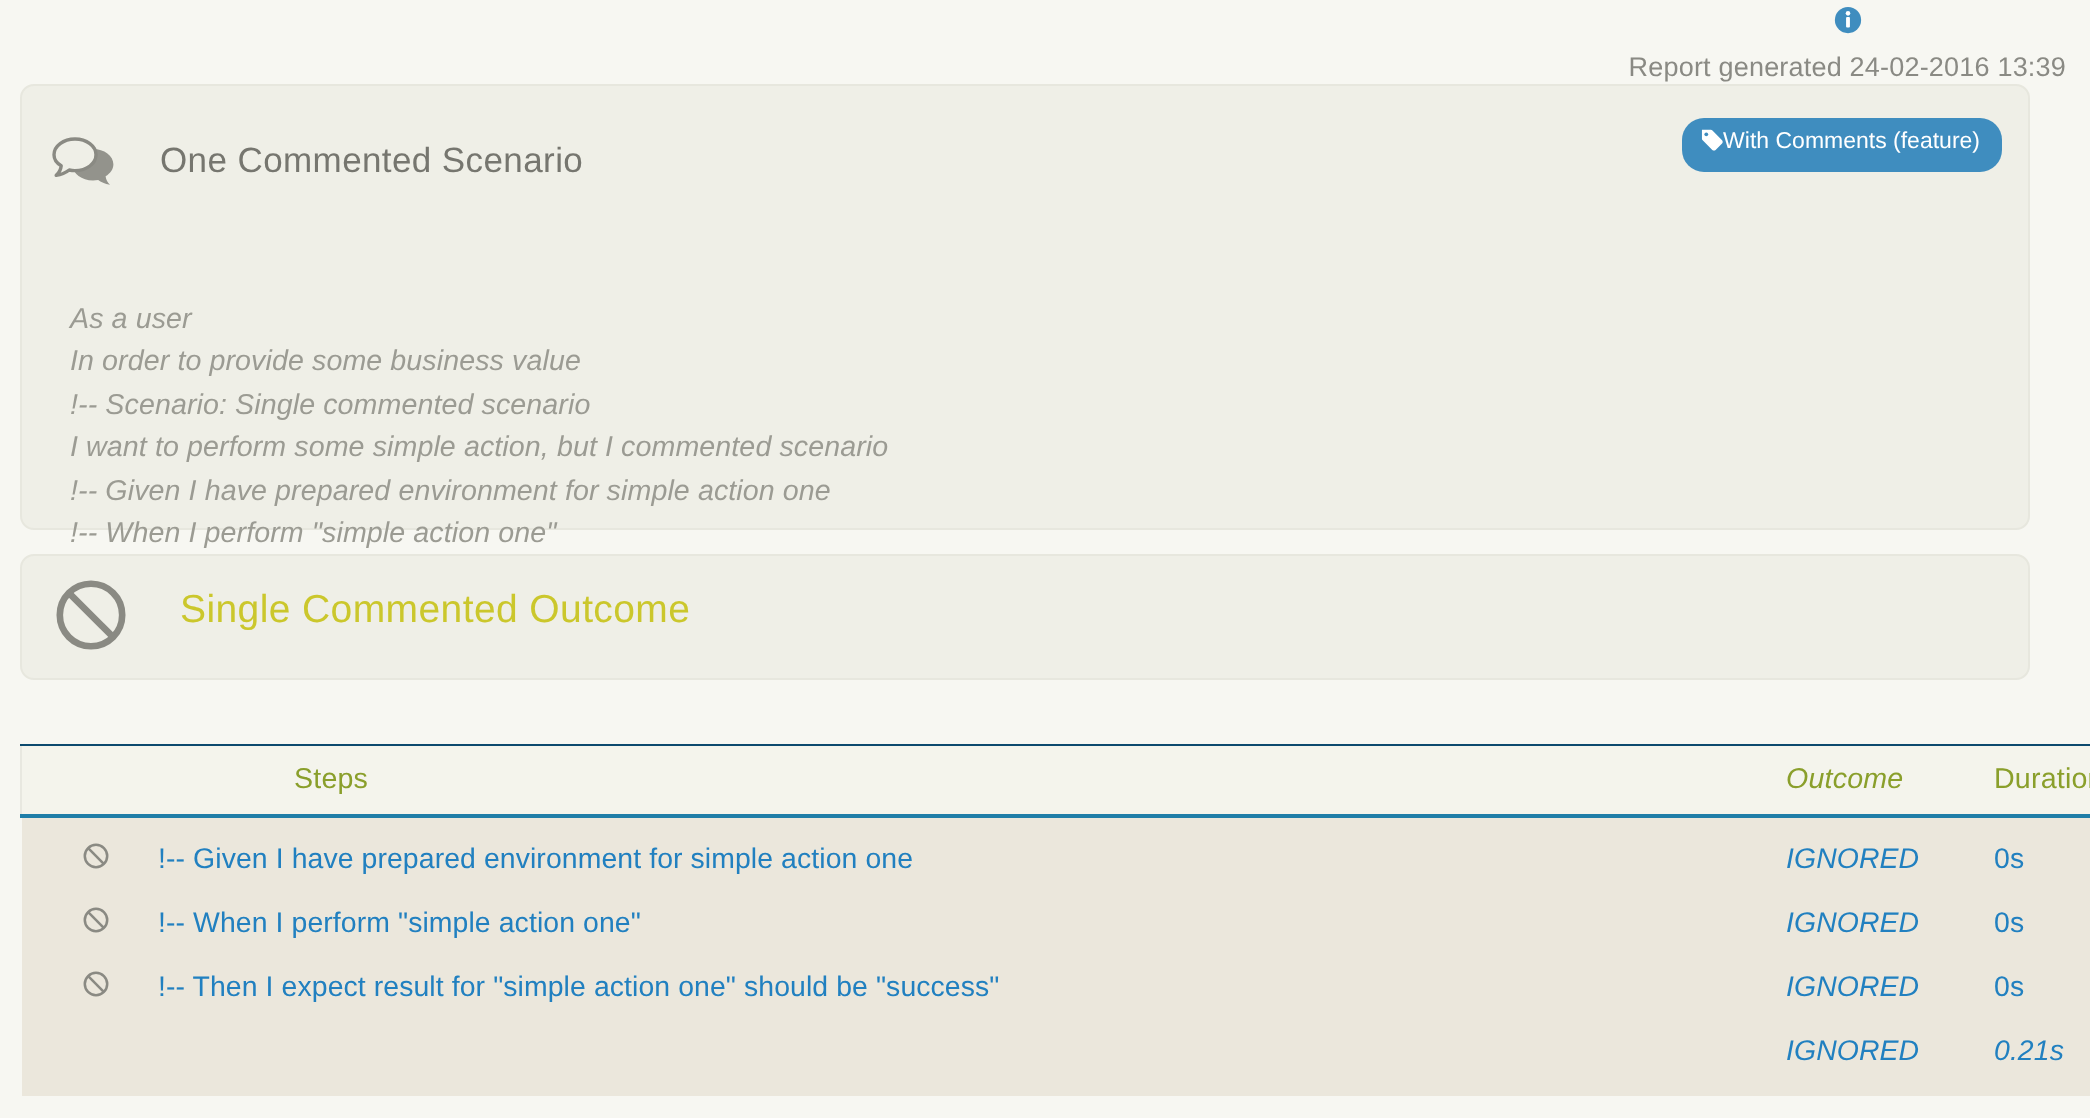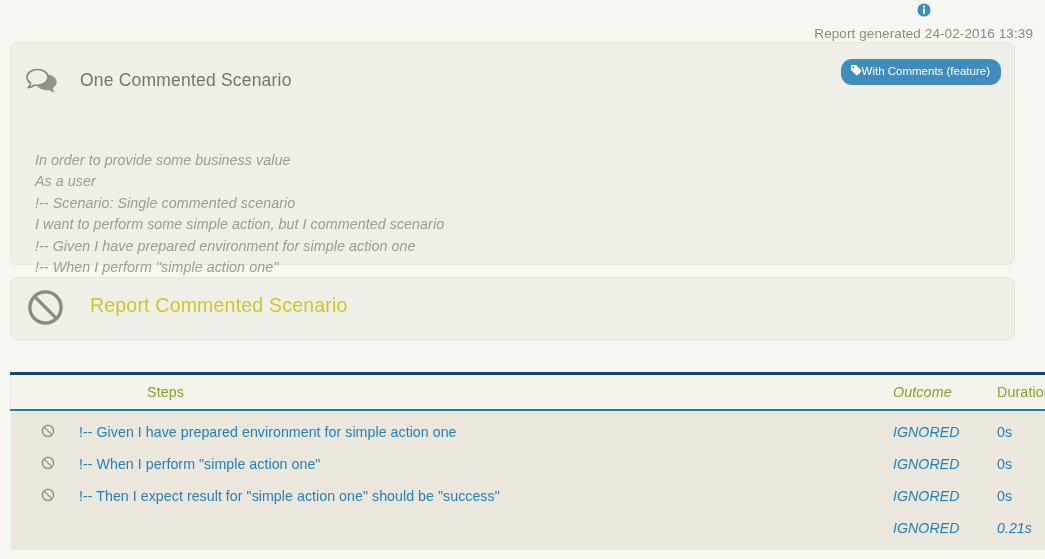--- a/index.html
+++ b/index.html
@@ -130,21 +130,21 @@
   .steps-table {
     position: absolute;
     left: 10px;
     top: 372px;
     width: 1022px;
     border-collapse: collapse;
     table-layout: fixed;
   }
   .steps-table thead th {
     background: #F4F4EC;
-    border-top: 3px solid #0c4a6e;
+    border-top: 1px solid #0c4a6e;
     border-bottom: 2px solid #1f7ea8;
     height: 34px;
     padding: 0;
     text-align: left;
     vertical-align: middle;
     font-weight: normal;
     font-size: 14.3px;
     color: #8a9f2b;
     letter-spacing: .1px;
   }
@@ -210,38 +210,38 @@
               <path d="M1.2 1.2h6.3c.4 0 .8.2 1.1.5l6.4 6.4c.6.6.6 1.6 0 2.2l-4.3 4.3c-.6.6-1.6.6-2.2 0L2.1 8.2c-.3-.3-.5-.7-.5-1.1V1.2z" fill="#ffffff" transform="translate(-0.3,0)"></path>
               <circle cx="4.2" cy="4.2" r="1.25" fill="#3f8dbf"></circle>
             </svg>
           </span>
           <span>With Comments (feature)</span>
         </span>
       </span>
     </div>
 
     <div class="feature-desc">
+      <div class="desc-line">As a user</div>
       <div class="desc-line">In order to provide some business value</div>
-      <div class="desc-line">As a user</div>
       <div class="desc-line">!-- Scenario: Single commented scenario</div>
       <div class="desc-line">I want to perform some simple action, but I commented scenario</div>
       <div class="desc-line">!-- Given I have prepared environment for simple action one</div>
       <div class="desc-line">!-- When I perform "simple action one"</div>
       <div class="desc-line">!-- Then I expect result for "simple action one" should be "success"</div>
     </div>
   </div>
 
   <div class="scenario-box">
     <span class="scenario-icon">
       <svg width="39" height="39" viewBox="0 0 40 40">
         <circle cx="20" cy="20" r="16" fill="none" stroke="#8a8a83" stroke-width="3.4"></circle>
         <line x1="8.9" y1="8.9" x2="31.1" y2="31.1" stroke="#8a8a83" stroke-width="3.4"></line>
       </svg>
     </span>
-    <span class="scenario-title">Report Commented Scenario</span>
+    <span class="scenario-title">Single Commented Outcome</span>
   </div>
 
   <table class="steps-table">
     <thead>
       <tr>
         <th class="col-icon c-left"></th>
         <th class="col-steps">Steps</th>
         <th class="col-out">Outcome</th>
         <th class="col-dur">Duration</th>
 

